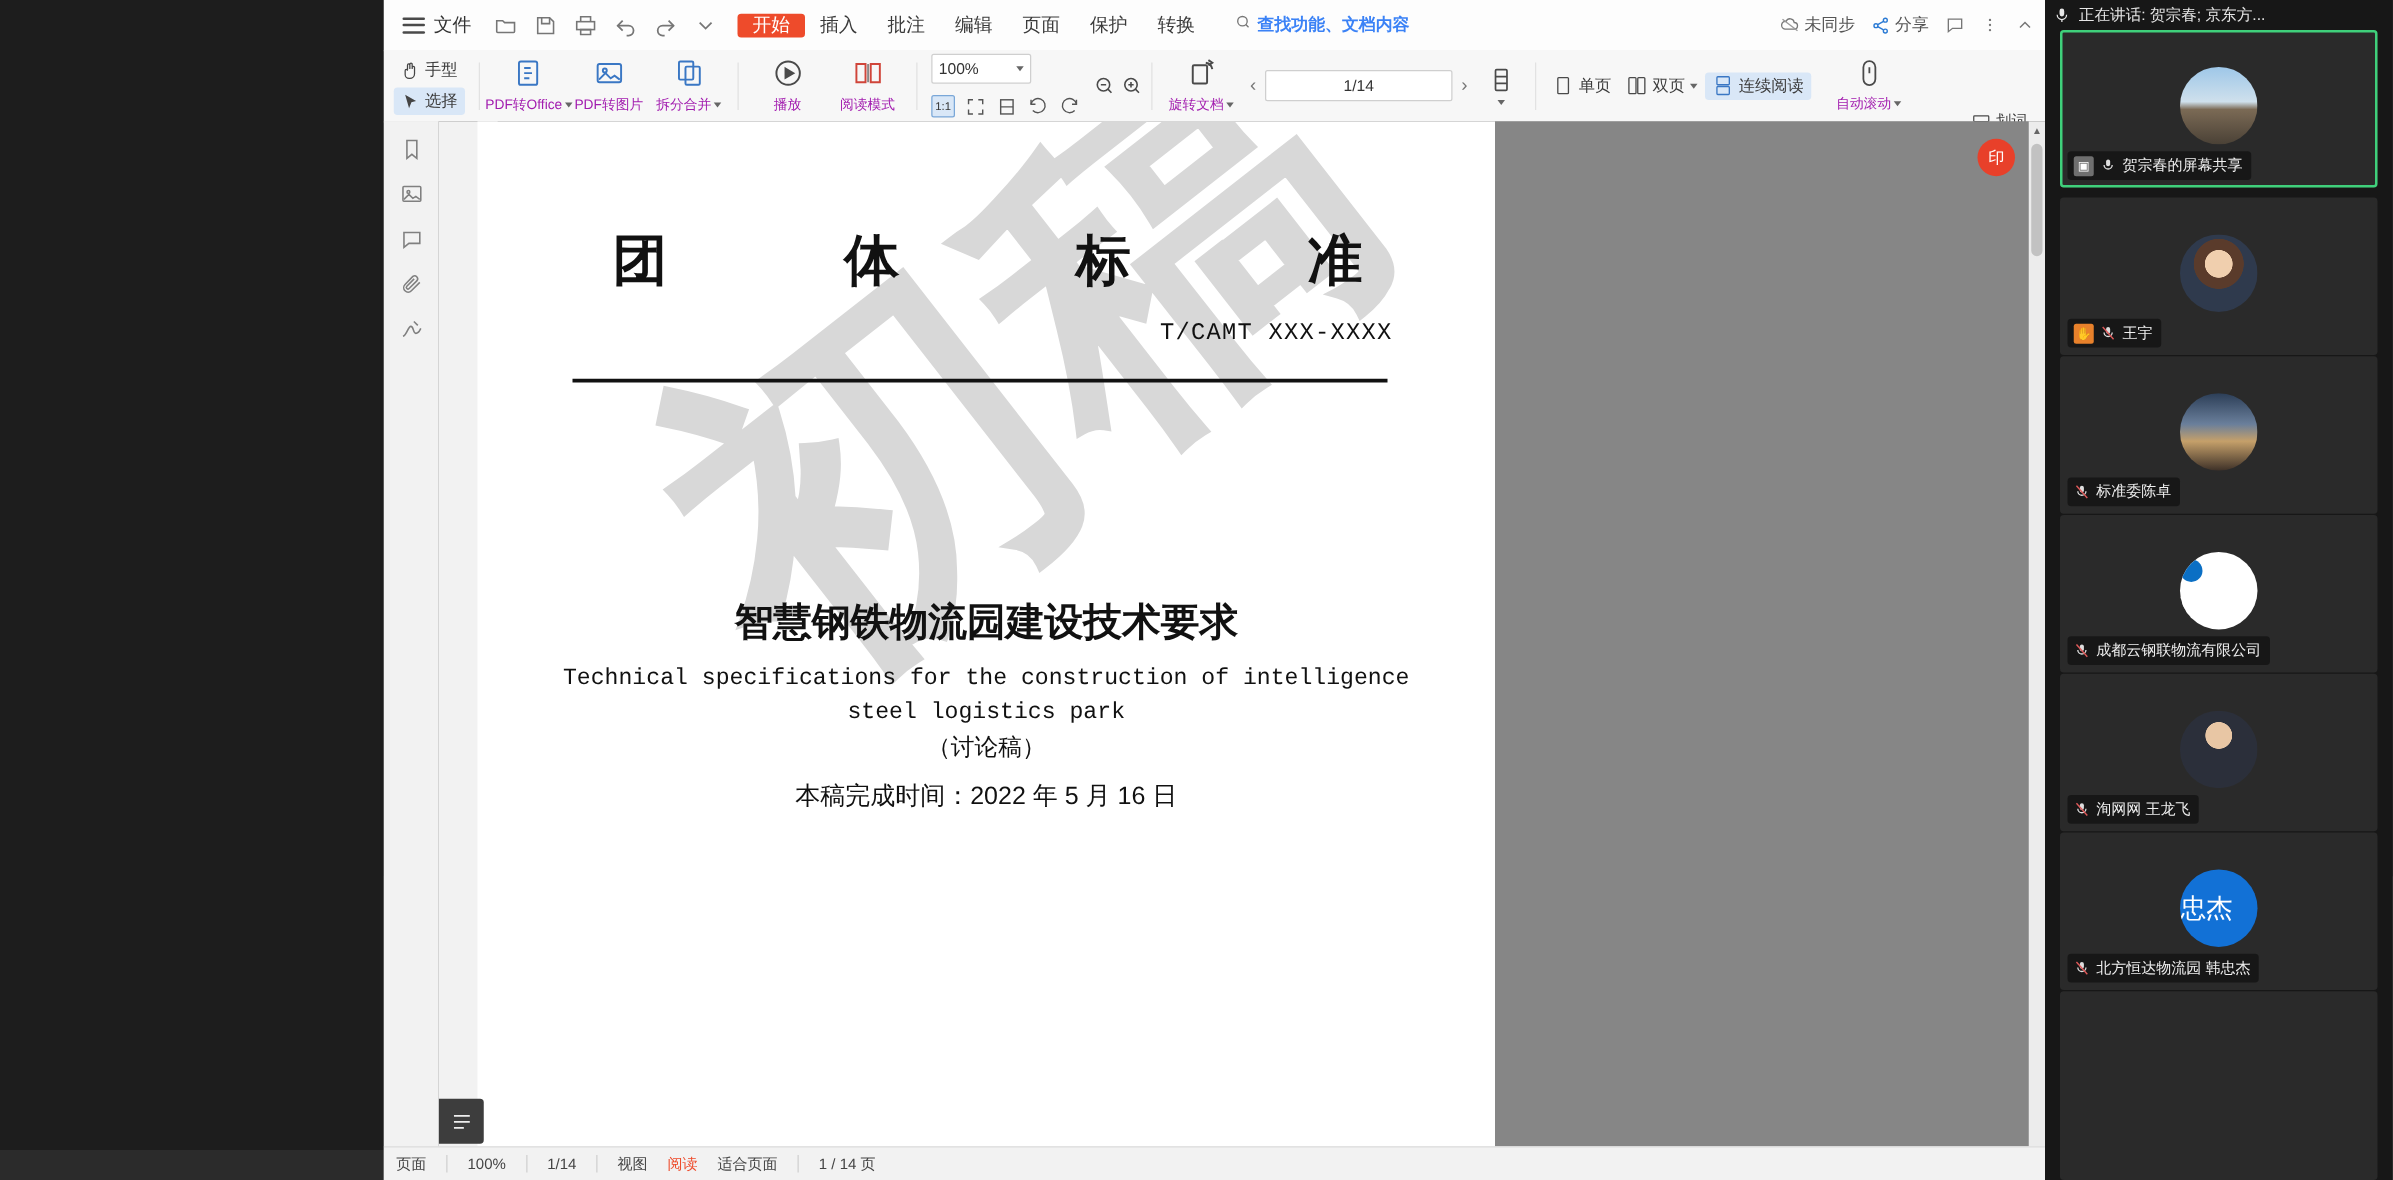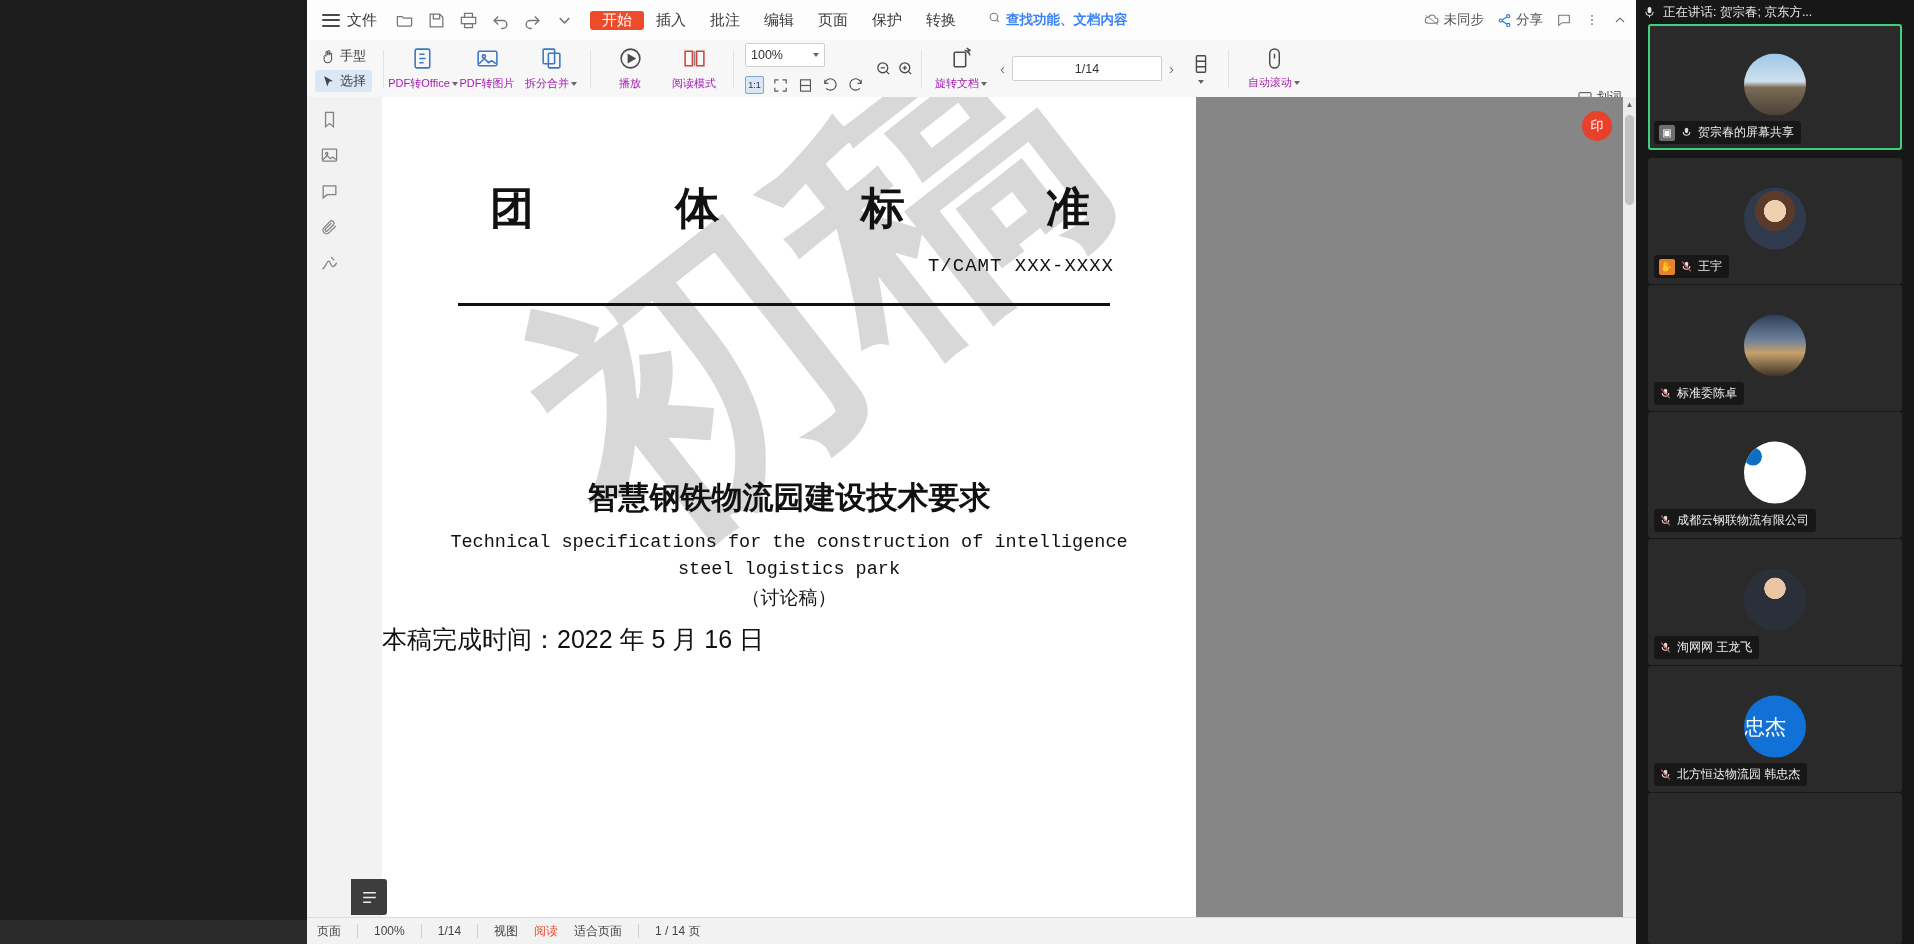--- a/index.html
+++ b/index.html
@@ -168,22 +168,22 @@
   .doc-en-title {
     position: absolute; left: 60px; top: 432px; width: 694px; text-align: center;
     font-size: 18.5px; color: #111; line-height: 27px;
     font-family: "Liberation Mono", monospace;
   }
   .doc-sub {
     position: absolute; left: 0; top: 488px; width: 814px; text-align: center;
     font-size: 19px; color: #111;
   }
   .doc-date {
-    position: absolute; left: 0; top: 526px; width: 814px; 
-    font-size: 25px; color: #111;
+    position: absolute; left: 0; top: 526px; width: 814px; text-align: center;
+    font-size: 20px; color: #111;
   }
   .stamp {
     position: absolute; right: 24px; top: 14px; width: 30px; height: 30px;
     border-radius: 50%; background: #e8402a; color: #fff;
     display: flex; align-items: center; justify-content: center;
     font-size: 13px; z-index: 5;
   }
   .vscroll {
     position: absolute; right: 0; top: 0; width: 13px; height: 847px; background: #ececec;
   }
@@ -538,20 +538,43 @@
           <svg width="22" height="22" viewBox="0 0 24 24" fill="none" stroke="#4a4a4a" stroke-width="1.5">
               <rect x="7" y="3" width="10" height="18" rx="1"></rect>
               <path d="M7 9h10M7 15h10"></path>
             </svg>
           <i class="caret"></i>
         </div>
       </div>
 
       <div class="rsep"></div>
 
+      <div class="rgroup">
+        <div class="tool-row" style="flex-direction:row;">
+          <svg width="17" height="17" viewBox="0 0 24 24" fill="none" stroke="#4a4a4a" stroke-width="1.5">
+              <rect x="6" y="3" width="12" height="18" rx="1"></rect>
+            </svg>
+          <span>单页</span>
+        </div>
+        <div class="tool-row">
+          <svg width="17" height="17" viewBox="0 0 24 24" fill="none" stroke="#4a4a4a" stroke-width="1.5">
+              <rect x="3" y="3" width="8" height="18" rx="1"></rect>
+              <rect x="13" y="3" width="8" height="18" rx="1"></rect>
+            </svg>
+          <span>双页</span>
+          <i class="caret"></i>
+        </div>
+        <div class="tool-row selected">
+          <svg width="17" height="17" viewBox="0 0 24 24" fill="none" stroke="#3a77c4" stroke-width="1.5">
+              <rect x="5" y="2" width="14" height="9" rx="1"></rect>
+              <rect x="5" y="13" width="14" height="9" rx="1"></rect>
+            </svg>
+          <span>连续阅读</span>
+        </div>
+      </div>
 
       <div class="rgroup">
         <div class="bigbtn" style="width:76px;">
           <svg width="23" height="23" viewBox="0 0 24 24" fill="none" stroke="#4a4a4a" stroke-width="1.5">
               <rect x="7" y="2" width="10" height="20" rx="5"></rect>
               <path d="M12 7v5"></path>
             </svg>
           <span class="lbl">
               <span>自动滚动</span>
               <i class="caret"></i>

